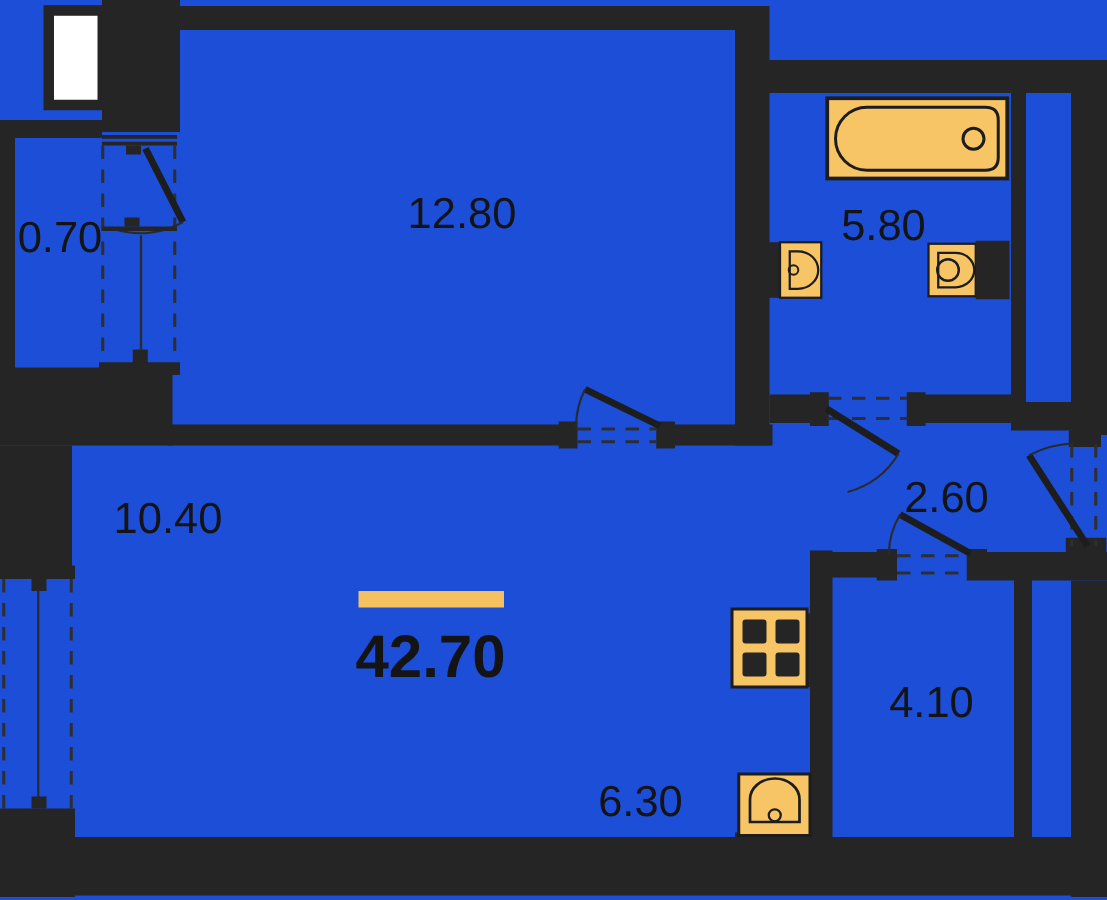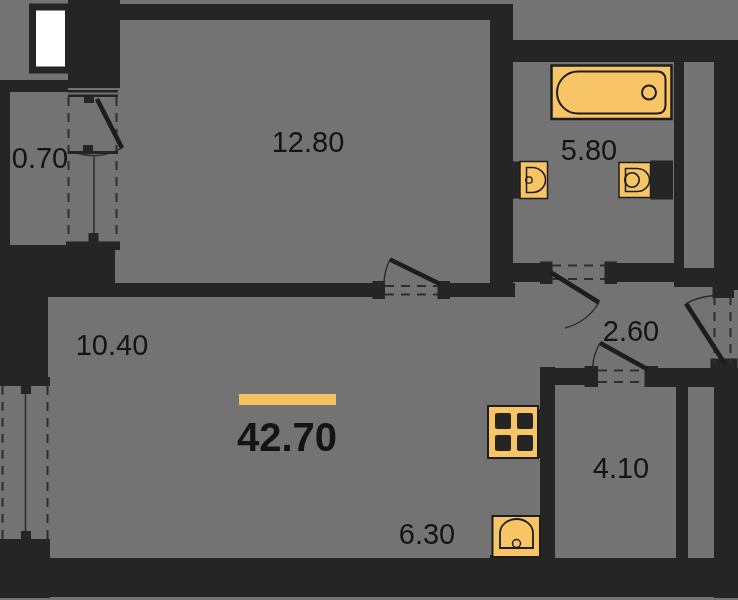--- a/index.html
+++ b/index.html
@@ -1,16 +1,16 @@
 <!DOCTYPE html>
 <html style="--wall: #252525; --fixture_fill: #F7C566; --fixture_stroke: #1d1d1d; --accent_bar: #F5C05E; --line: #1d1d1d;"><head>
 <meta charset="utf-8">
 <style>
   html,body{margin:0;padding:0;background:#ffffff;}
-  .stage{width:738px;height:600px;position:relative;background:#737373;overflow:hidden;}
+  .stage{width:738px;height:600px;position:relative;background:#1d4ed8;overflow:hidden;}
   svg{display:block;}
   .wall{fill:var(--wall,#252525);stroke:none;}
   .fixture{fill:var(--fixture_fill,#F7C566);stroke:var(--line,#1d1d1d);}
   .fixture-dark{fill:var(--wall,#252525);}
   .detail{fill:none;stroke:var(--line,#1d1d1d);}
   .leaf{stroke:var(--line,#1d1d1d);stroke-width:4.6;fill:none;}
   .arc{stroke:#2a2a2a;stroke-width:1.4;fill:none;}
   .dash{stroke:#2e2e2e;stroke-width:2;fill:none;stroke-dasharray:9 7;}
   .thinline{stroke:#2a2a2a;stroke-width:1.5;fill:none;}
   .room-label{font:29px "Liberation Sans", sans-serif;fill:#141414;}

